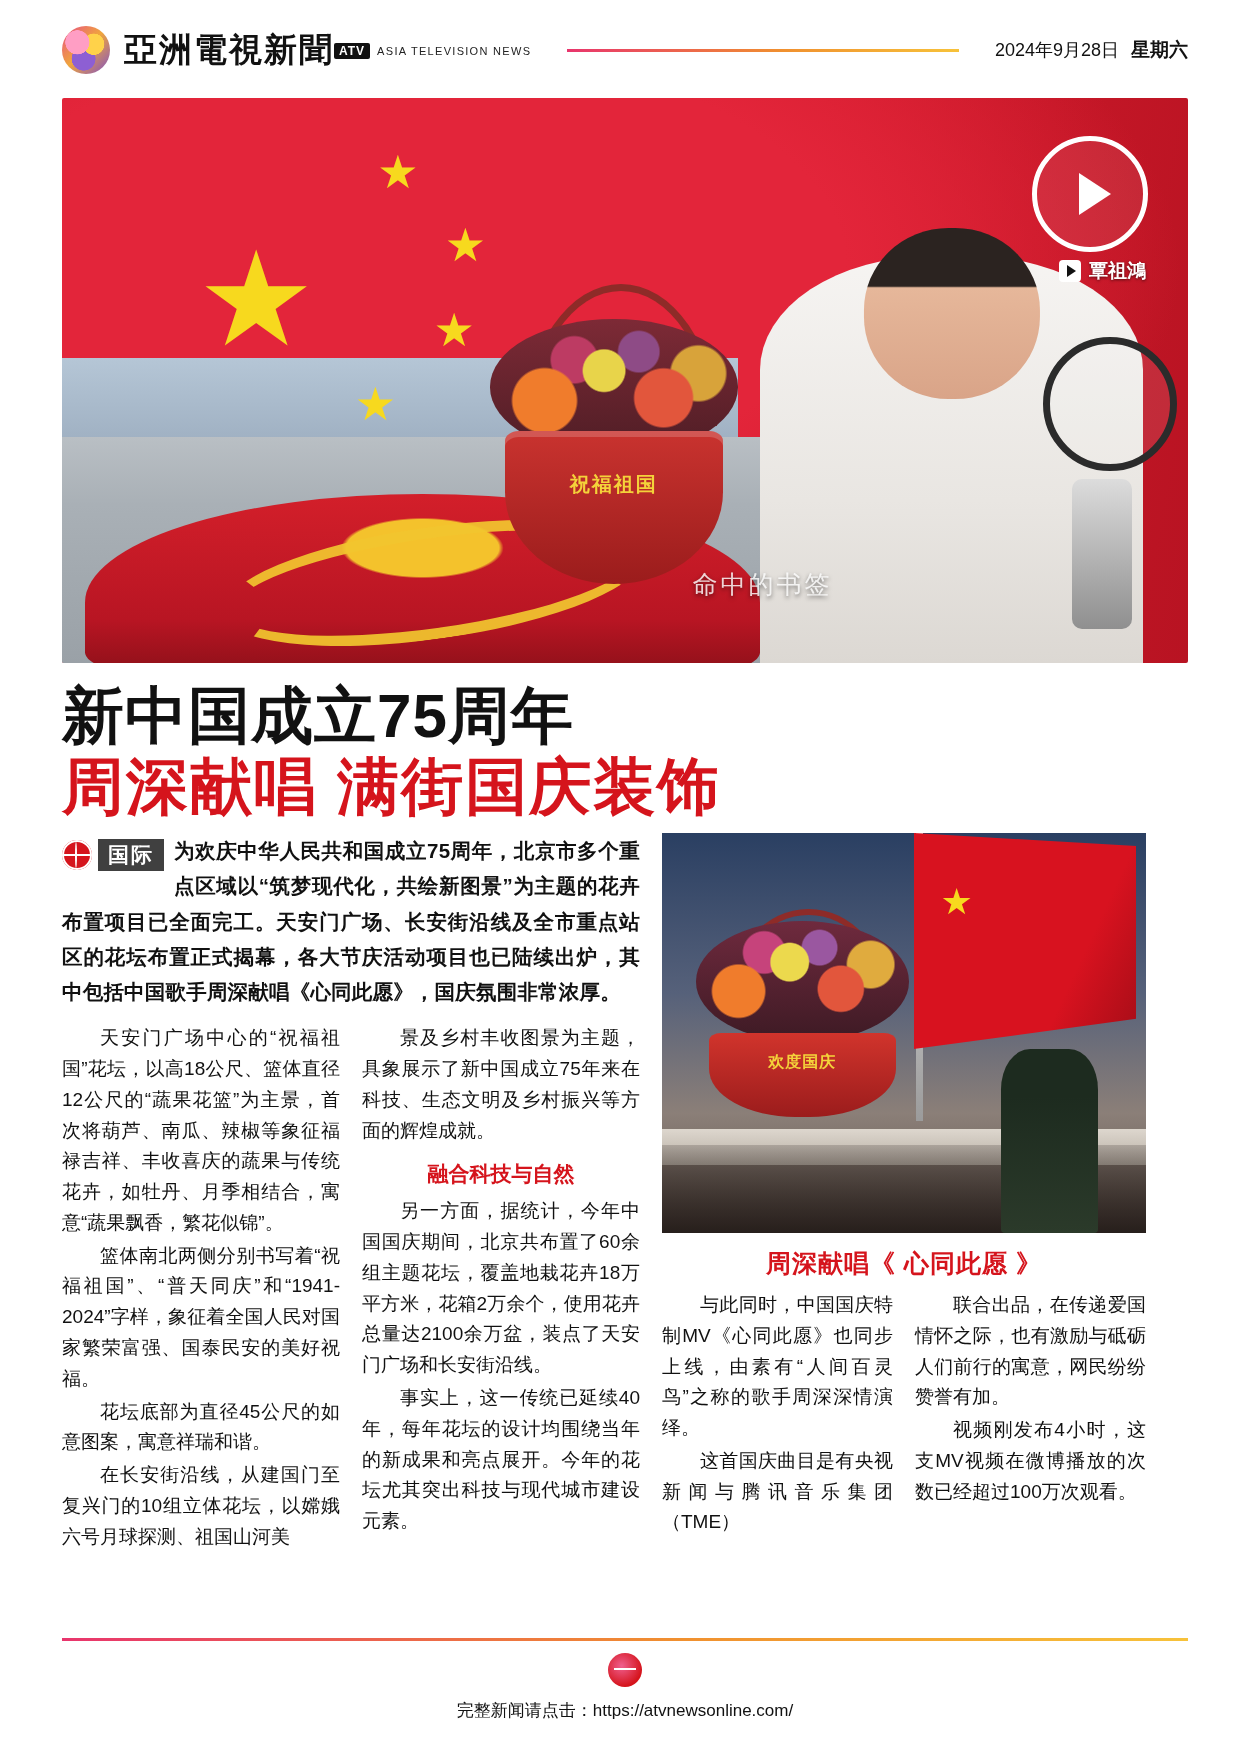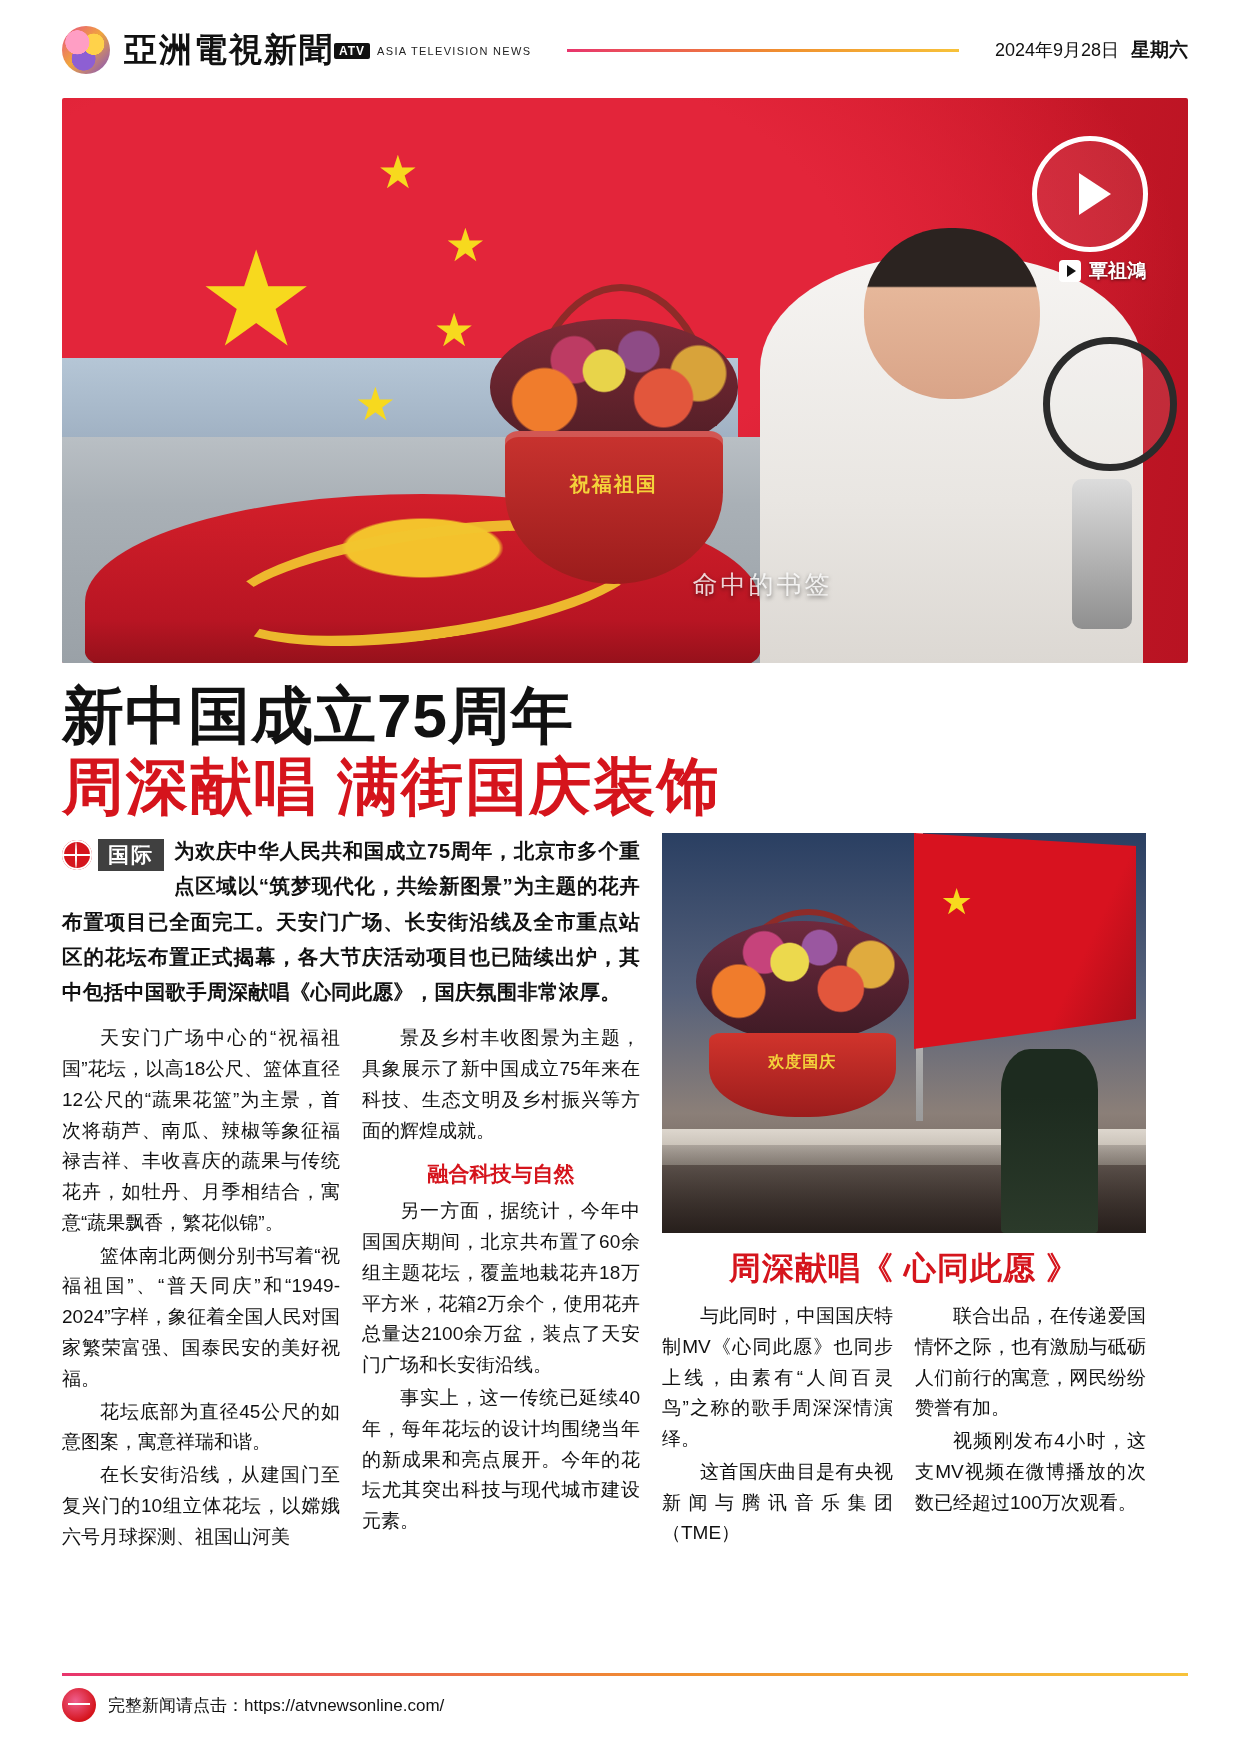--- a/index.html
+++ b/index.html
@@ -297,38 +297,38 @@
     position:absolute;left:0;bottom:0;width:100%;height:22%;
     background:linear-gradient(180deg,rgba(40,30,28,.2),rgba(30,22,20,.85));
   }
   .photo2 .rail{
     position:absolute;left:0;bottom:17%;width:100%;height:9%;
     background:linear-gradient(180deg,#e7e1d8,#bdb5aa);
     opacity:.9;
   }
   .photo-caption{
     margin-top:14px;
-    font-size:32px;font-weight:bold;color:#d5141c;
+    font-size:25px;font-weight:bold;color:#d5141c;
     text-align:center;letter-spacing:1px;
   }
   .right-cols{
     display:flex;gap:22px;margin-top:10px;
   }
   .right-cols .col{width:231px;}
 
   
   .footer{
     position:absolute;left:62px;right:62px;bottom:38px;
   }
   .footer-rule{
     height:3px;
     background:linear-gradient(90deg,#e8356d,#f0902f 55%,#f7c23a);
     margin-bottom:12px;
   }
-  .footer-row{display:flex;align-items:center;gap:12px;}
+  .footer-row{display:flex;align-items:center;gap:12px;flex-direction:column;}
   .footer-logo{
     width:34px;height:34px;border-radius:50%;
     background:radial-gradient(circle at 40% 38%,#ef5f8e,#d5141c 70%);
     position:relative;flex:0 0 auto;
   }
   .footer-logo::after{
     content:"";position:absolute;left:6px;right:6px;top:15px;height:2px;background:#fff;
   }
   .footer-text{font-size:17px;color:#111;}
 </style>
@@ -390,21 +390,21 @@
     <div class="lead-left">
       <div class="cat-tag">
         <span class="globe"></span>
         <span class="cat-label">国际</span>
       </div>
       <div class="lead-text">为欢庆中华人民共和国成立75周年，北京市多个重点区域以“筑梦现代化，共绘新图景”为主题的花卉布置项目已全面完工。天安门广场、长安街沿线及全市重点站区的花坛布置正式揭幕，各大节庆活动项目也已陆续出炉，其中包括中国歌手周深献唱《心同此愿》，国庆氛围非常浓厚。</div>
 
       <div class="body-cols">
         <div class="col">
           <p>天安门广场中心的“祝福祖国”花坛，以高18公尺、篮体直径12公尺的“蔬果花篮”为主景，首次将葫芦、南瓜、辣椒等象征福禄吉祥、丰收喜庆的蔬果与传统花卉，如牡丹、月季相结合，寓意“蔬果飘香，繁花似锦”。</p>
-          <p>篮体南北两侧分别书写着“祝福祖国”、“普天同庆”和“1949-2024”字样，象征着全国人民对国家繁荣富强、国泰民安的美好祝福。</p>
+          <p>篮体南北两侧分别书写着“祝福祖国”、“普天同庆”和“1941-2024”字样，象征着全国人民对国家繁荣富强、国泰民安的美好祝福。</p>
           <p>花坛底部为直径45公尺的如意图案，寓意祥瑞和谐。</p>
           <p>在长安街沿线，从建国门至复兴门的10组立体花坛，以嫦娥六号月球探测、祖国山河美</p>
         </div>
         <div class="col">
           <p>景及乡村丰收图景为主题，具象展示了新中国成立75年来在科技、生态文明及乡村振兴等方面的辉煌成就。</p>
           <div class="subhead">融合科技与自然</div>
           <p>另一方面，据统计，今年中国国庆期间，北京共布置了60余组主题花坛，覆盖地栽花卉18万平方米，花箱2万余个，使用花卉总量达2100余万盆，装点了天安门广场和长安街沿线。</p>
           <p>事实上，这一传统已延续40年，每年花坛的设计均围绕当年的新成果和亮点展开。今年的花坛尤其突出科技与现代城市建设元素。</p>
         </div>
       </div>

